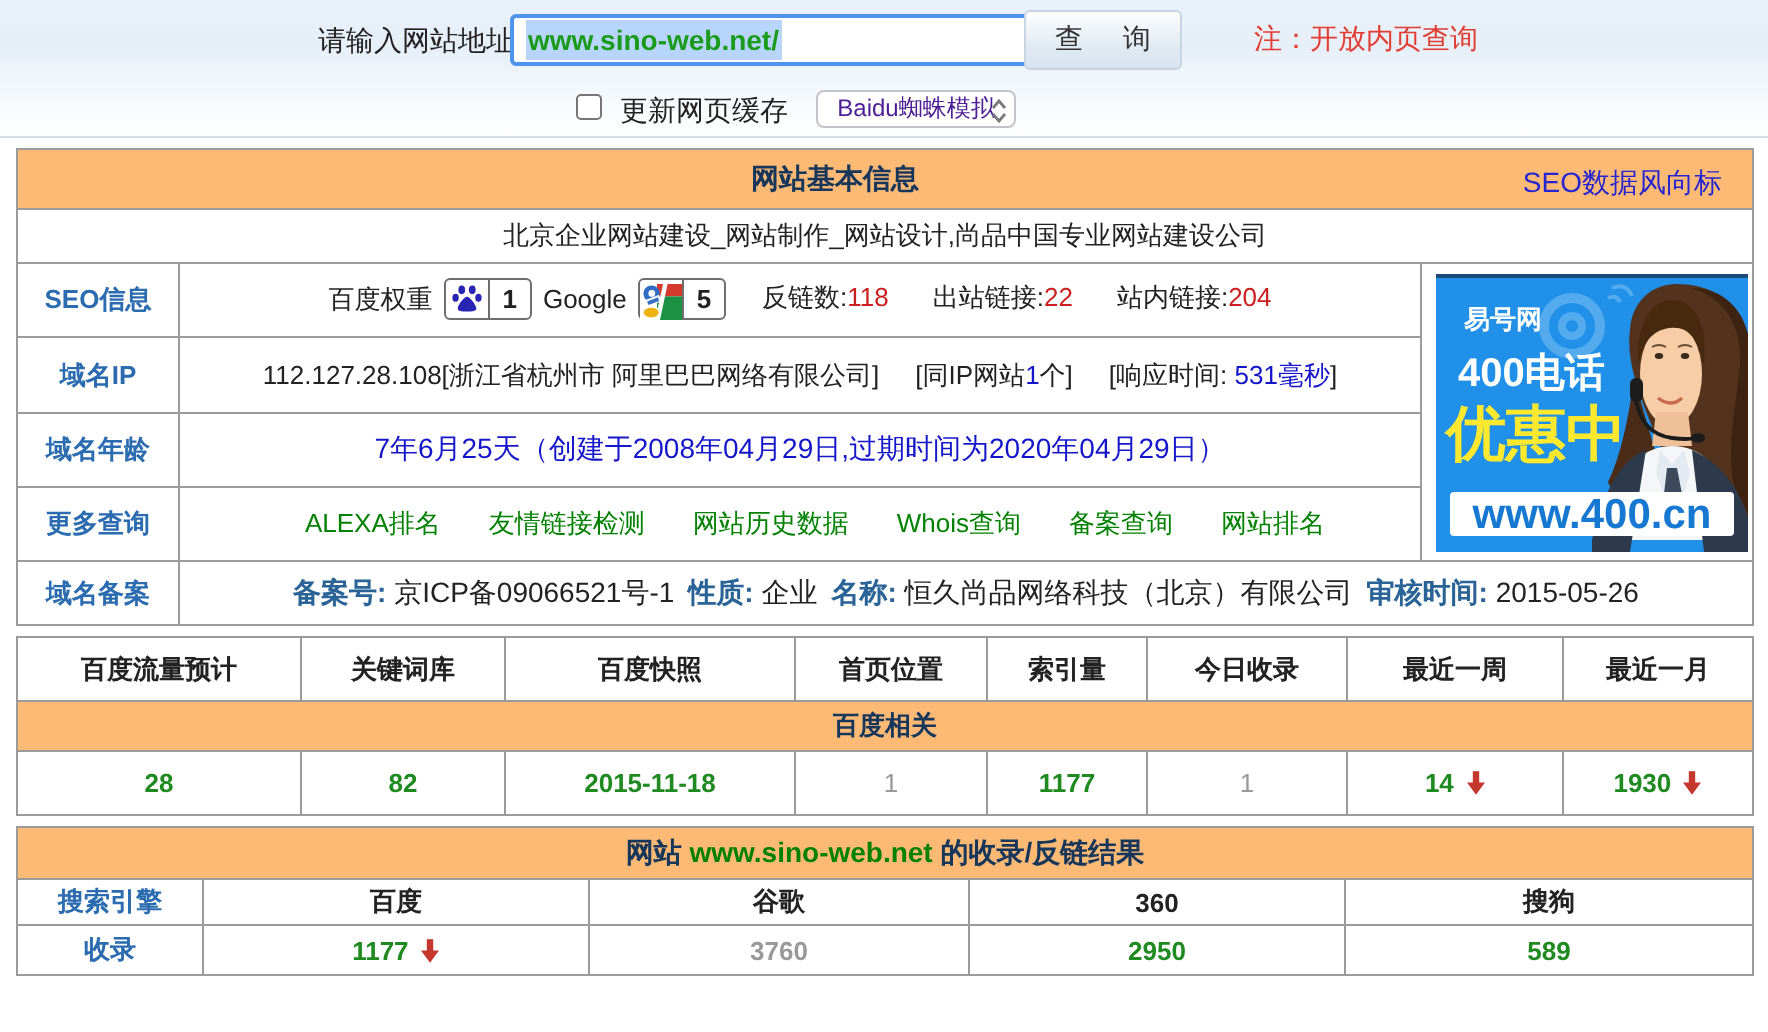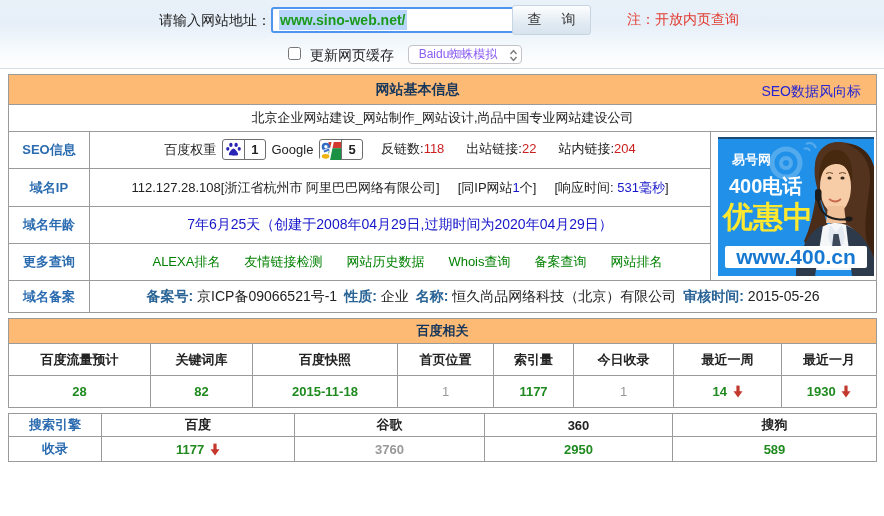--- a/index.html
+++ b/index.html
@@ -1,25 +1,25 @@
 <!DOCTYPE html>
 <html lang="zh"><head>
 <meta charset="utf-8">
 <style>
   html,body{margin:0;padding:0;background:#fff;}
   body{font-family:"Liberation Sans",sans-serif;width:884px;height:516px;overflow:hidden;}
   .topbar{position:relative;height:68px;background:linear-gradient(#e9f1f9 0%,#e6eff8 35%,#f9fcfe 80%,#fefefe 100%);border-bottom:1px solid #d3dfe9;}
   .lbl1{position:absolute;left:159px;top:12px;font-size:14px;color:#222;}
-  .inp{position:absolute;left:271px;top:7px;width:253px;height:22px;border:2px solid #4f94ef;border-radius:3px;background:#fff;font-size:14px;font-weight:bold;color:#1b9a1b;padding:0 0 0 6px;line-height:22px;}
+  .inp{position:absolute;left:255px;top:7px;width:253px;height:22px;border:2px solid #4f94ef;border-radius:3px;background:#fff;font-size:14px;font-weight:bold;color:#1b9a1b;padding:0 0 0 6px;line-height:22px;}
   .inp .hl{background:#b8d6fc;padding:2px 1px;}
   .btn{position:absolute;left:512px;top:5px;width:79px;height:30px;background:linear-gradient(#fdfefe,#e2ebf3 60%,#d7e3ee);border:1px solid #c7d5e2;border-radius:3px;font-family:"Liberation Sans",sans-serif;font-size:14px;color:#333;letter-spacing:8px;text-indent:8px;}
   .note{position:absolute;left:627px;top:11px;font-size:14px;color:#e23b30;}
   .cb{position:absolute;left:288px;top:47px;width:13px;height:13px;margin:0;}
   .lbl2{position:absolute;left:310px;top:47px;font-size:14px;color:#222;}
-  .sel{position:absolute;left:408px;top:45px;width:98px;height:17px;border:1px solid #c3c3c9;border-radius:4px;background:#fff;font-size:12px;color:#8b5cf6;line-height:17px;text-align:center;padding-right:14px;box-sizing:content-box;}
+  .sel{position:absolute;left:408px;top:45px;width:98px;height:17px;border:1px solid #c3c3c9;border-radius:4px;background:#fff;font-size:12px;color:#4c1d95;line-height:17px;text-align:center;box-sizing:content-box;}
   .sel svg{position:absolute;right:3px;top:3px;}
   table{border-collapse:collapse;table-layout:fixed;}
   .t{width:868px;margin-left:8px;}
   .t td{border:1px solid #9b9b9b;font-size:13px;text-align:center;overflow:hidden;white-space:nowrap;}
   .bar{background:#fdba74;color:#16365c;font-weight:bold;}
   .lab{color:#2b6cb0;font-weight:bold;}
   .green{color:#028102;}
   .gbold{color:#1f8a1f;font-weight:bold;}
   .gray{color:#999;}
   .red{color:#cc2020;}
@@ -146,32 +146,32 @@
       <col style="width:142px">
       <col style="width:102px">
       <col style="width:145px">
       <col style="width:96px">
       <col style="width:80px">
       <col style="width:100px">
       <col style="width:108px">
       <col style="width:95px">
     </colgroup>
   <tbody>
-      <tr style="height:25px;">
-        <td colspan="8" class="bar">百度相关</td>
-      </tr>
-  <tr style="height:32px;">
+      <tr style="height:32px;">
         <td class="blk" style="font-weight:bold;">百度流量预计</td>
         <td class="blk" style="font-weight:bold;">关键词库</td>
         <td class="blk" style="font-weight:bold;">百度快照</td>
         <td class="blk" style="font-weight:bold;">首页位置</td>
         <td class="blk" style="font-weight:bold;">索引量</td>
         <td class="blk" style="font-weight:bold;">今日收录</td>
         <td class="blk" style="font-weight:bold;">最近一周</td>
         <td class="blk" style="font-weight:bold;">最近一月</td>
+      </tr>
+  <tr style="height:25px;">
+        <td colspan="8" class="bar">百度相关</td>
       </tr>
   <tr style="height:32px;">
         <td class="gbold">28</td>
         <td class="gbold">82</td>
         <td class="gbold">2015-11-18</td>
         <td class="gray">1</td>
         <td class="gbold">1177</td>
         <td class="gray">1</td>
         <td class="gbold">14 <svg width="10" height="13" viewBox="0 0 10 13" style="vertical-align:-2px;margin-left:2px;">
             <rect x="3.4" y="0.6" width="3.2" height="6.4" fill="#c4372c"></rect>
@@ -187,20 +187,23 @@
 
 <table class="t" id="t3" style="margin-top:5px;">
   <colgroup>
       <col style="width:93px">
       <col style="width:193px">
       <col style="width:190px">
       <col style="width:188px">
       <col style="width:204px">
     </colgroup>
   <tbody>
+      <tr style="height:26px;">
+        <td colspan="5" class="bar" style="font-size:14px;">网站 <span style="color:#028102;">www.sino-web.net</span> 的收录/反链结果</td>
+      </tr>
   <tr style="height:23px;">
         <td class="lab">搜索引擎</td>
         <td class="blk" style="font-weight:bold;">百度</td>
         <td class="blk" style="font-weight:bold;">谷歌</td>
         <td class="blk" style="font-weight:bold;">360</td>
         <td class="blk" style="font-weight:bold;">搜狗</td>
       </tr>
   <tr style="height:25px;">
         <td class="lab">收录</td>
         <td class="gbold">1177 <svg width="10" height="13" viewBox="0 0 10 13" style="vertical-align:-2px;margin-left:2px;">

